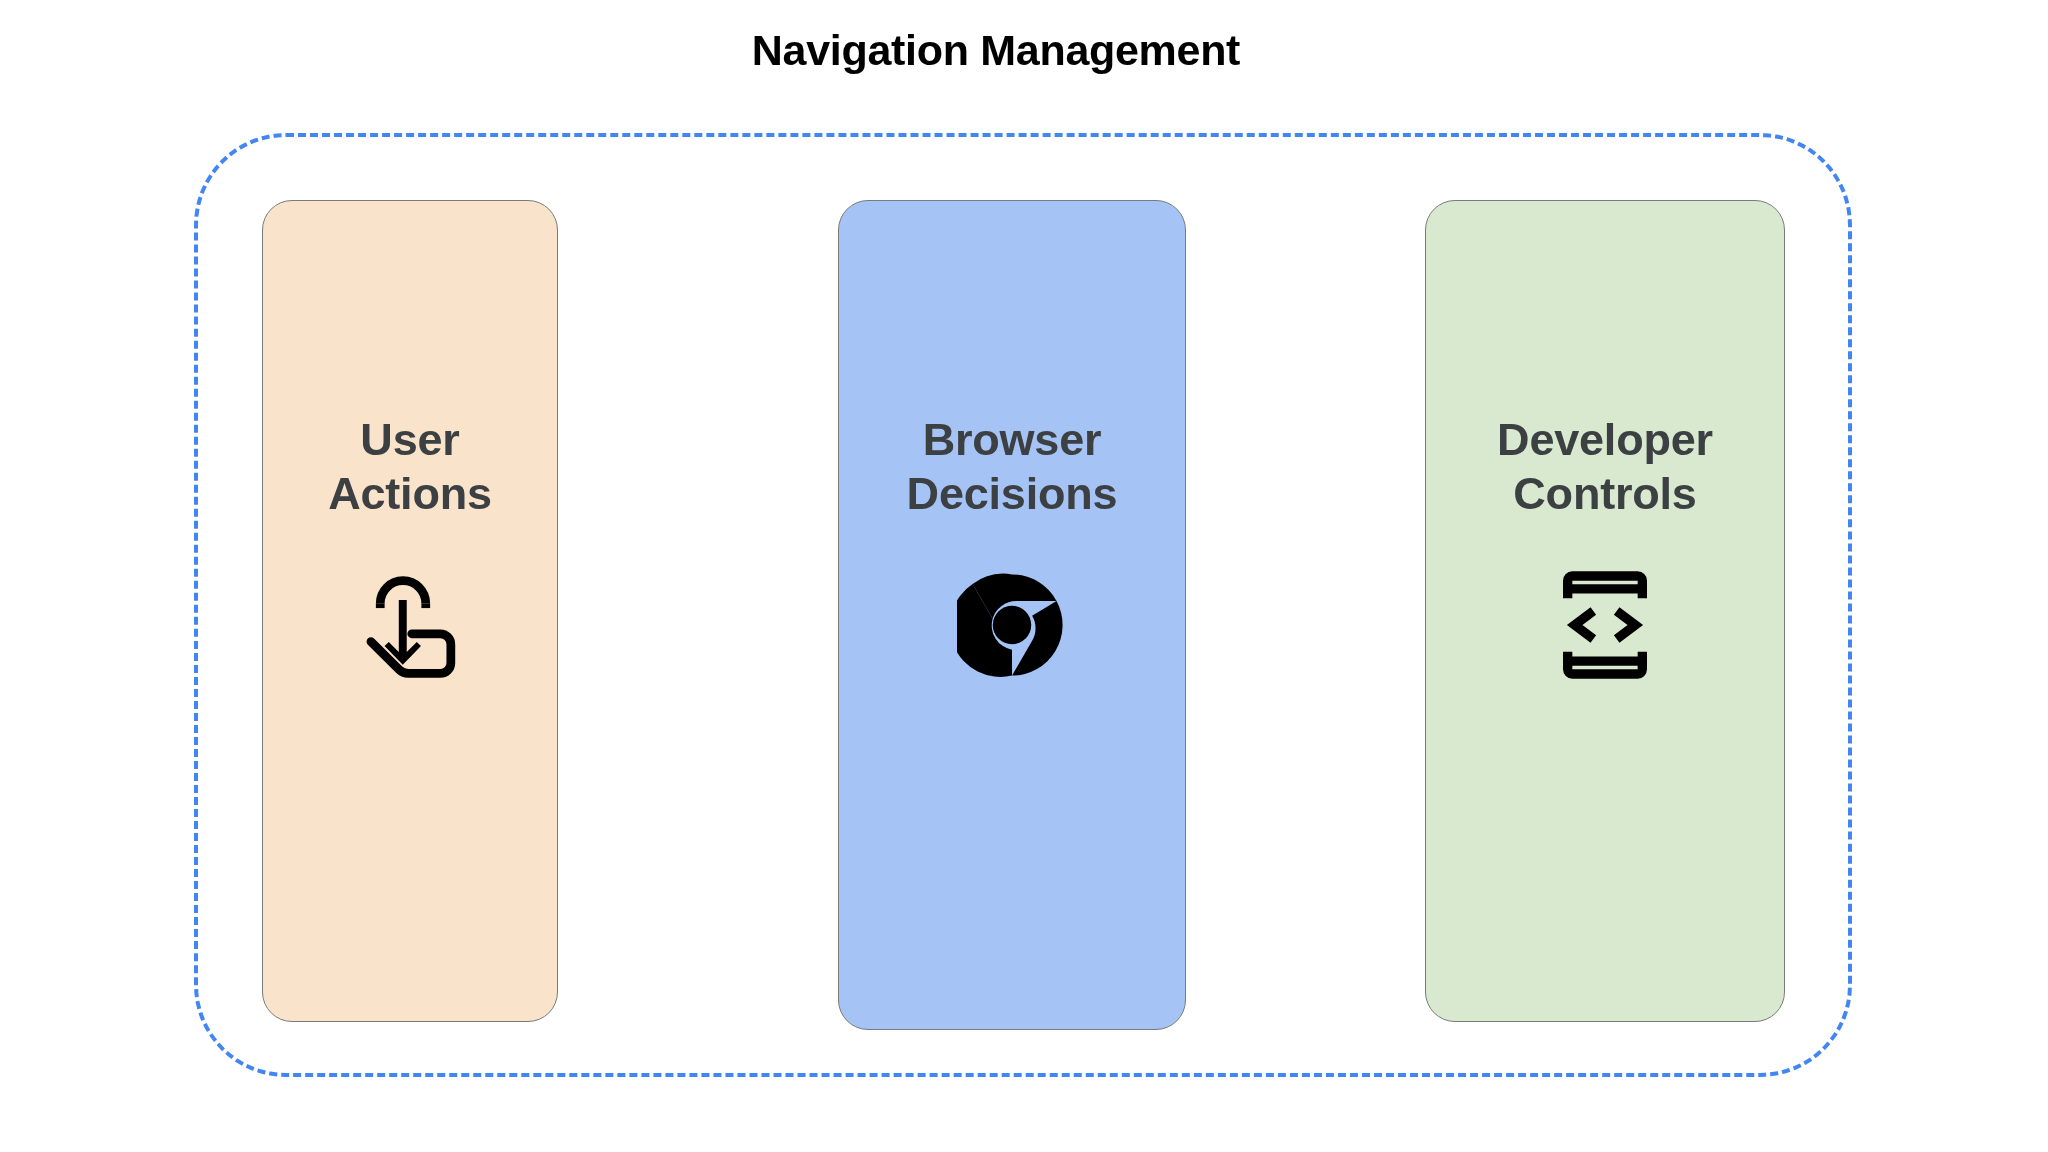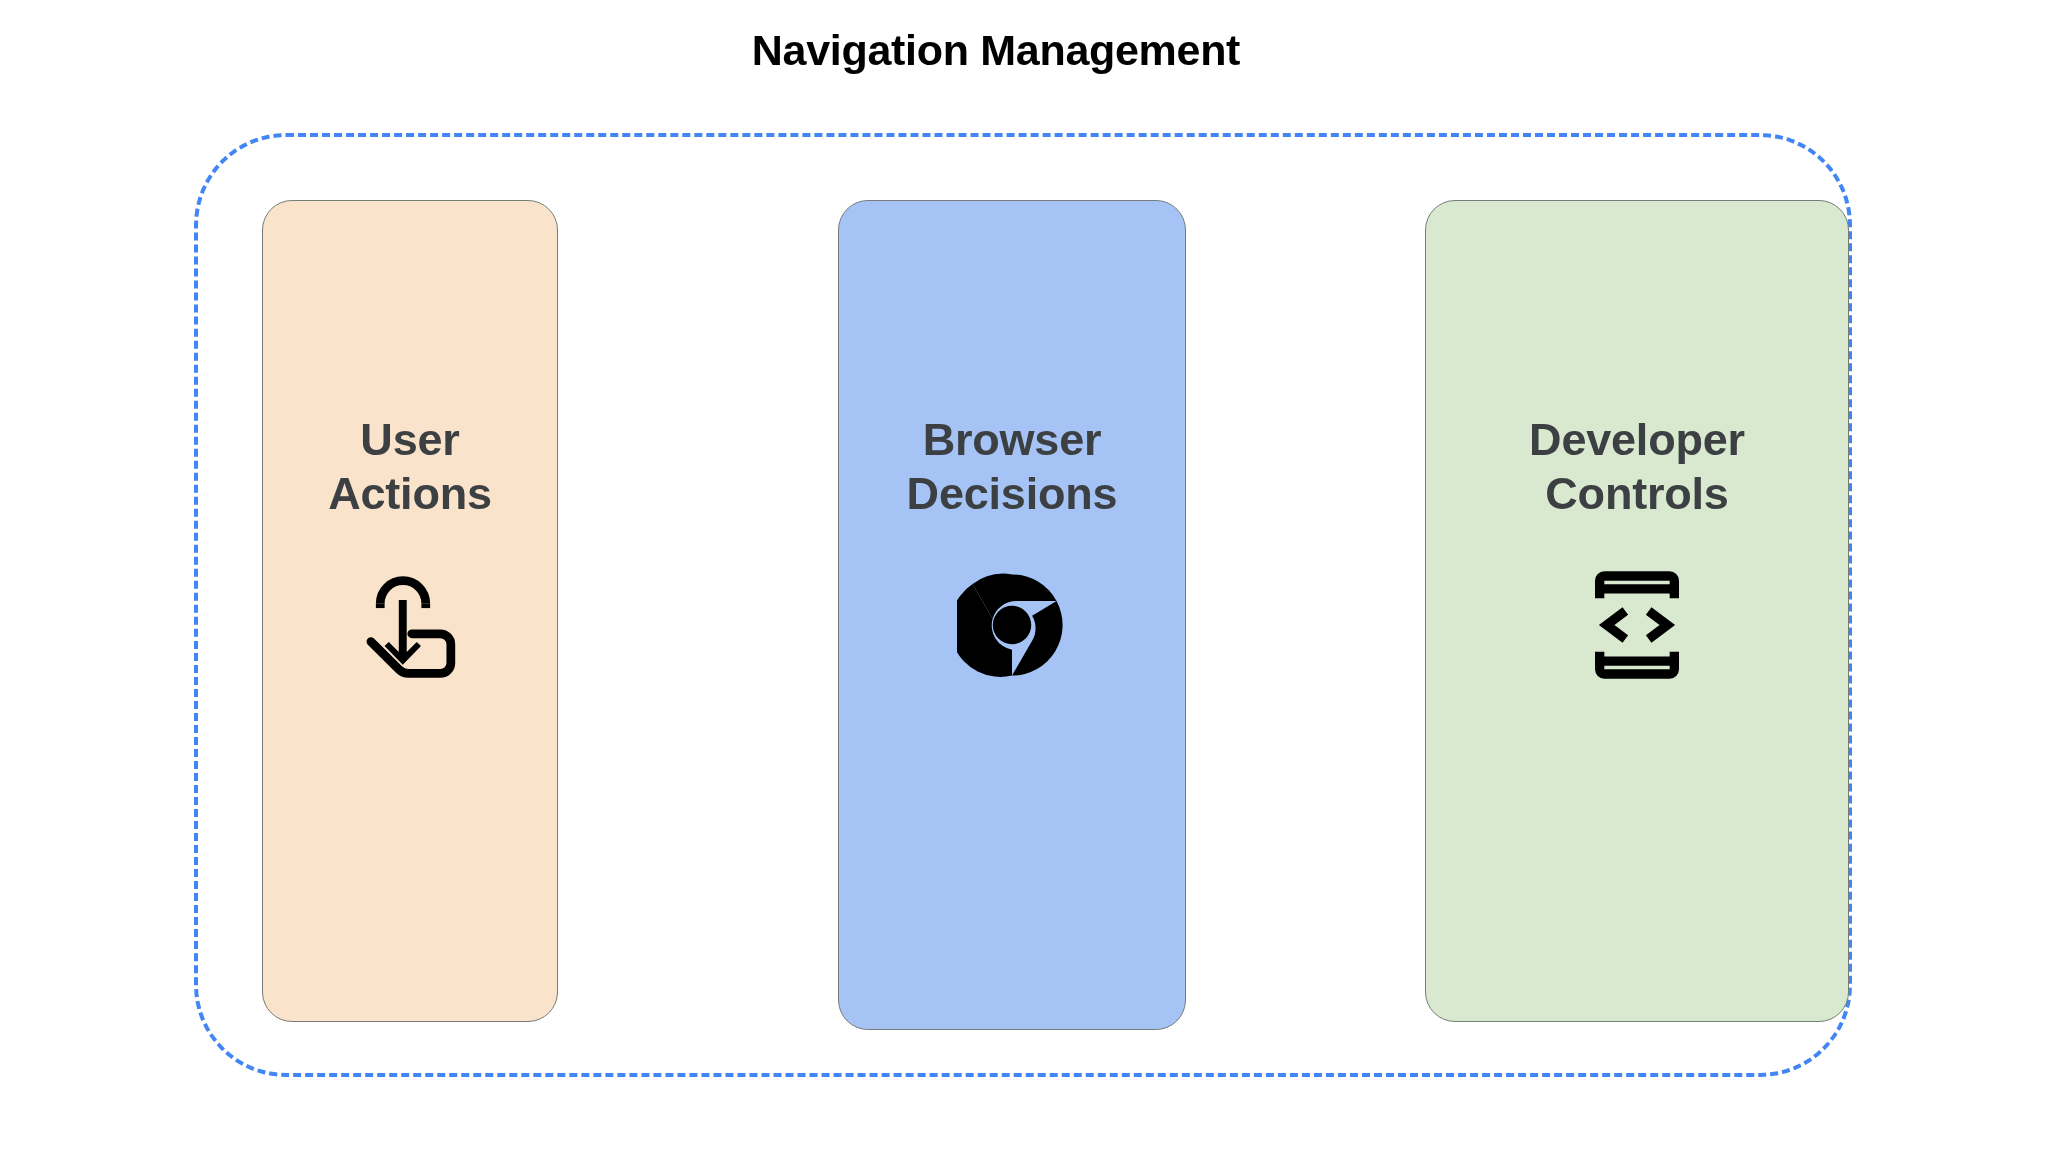--- a/index.html
+++ b/index.html
@@ -72,21 +72,21 @@
   #card-browser-decisions {
     left: 838px;
     top: 200px;
     width: 348px;
     height: 830px;
     background: #a5c4f5;
   }
   #card-developer-controls {
     left: 1425px;
     top: 200px;
-    width: 424px;
+    width: 360px;
     height: 822px;
     background: #d9e9d0;
   }
 
   .card-label {
     margin-top: 212px;
     width: 100%;
     text-align: center;
     font-size: 45px;
     font-weight: 700;

